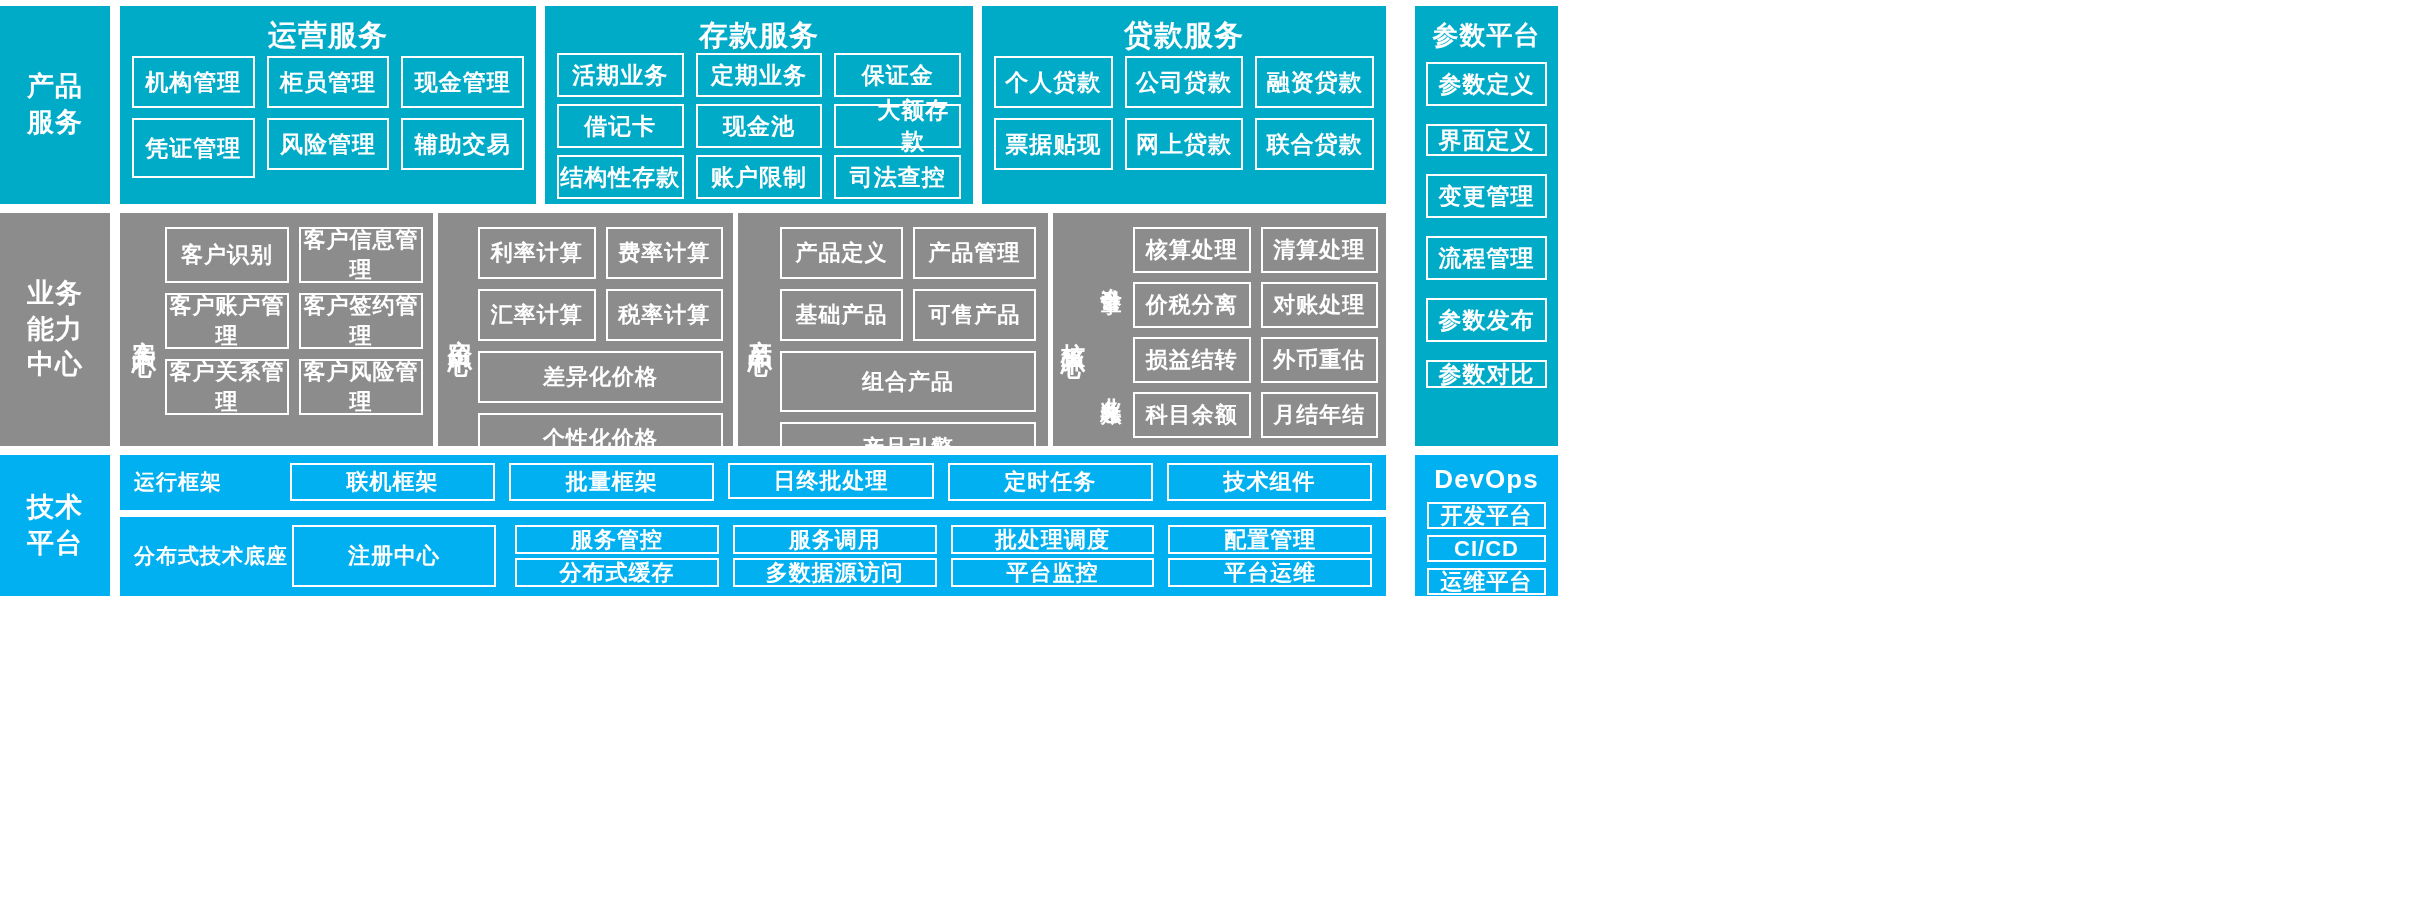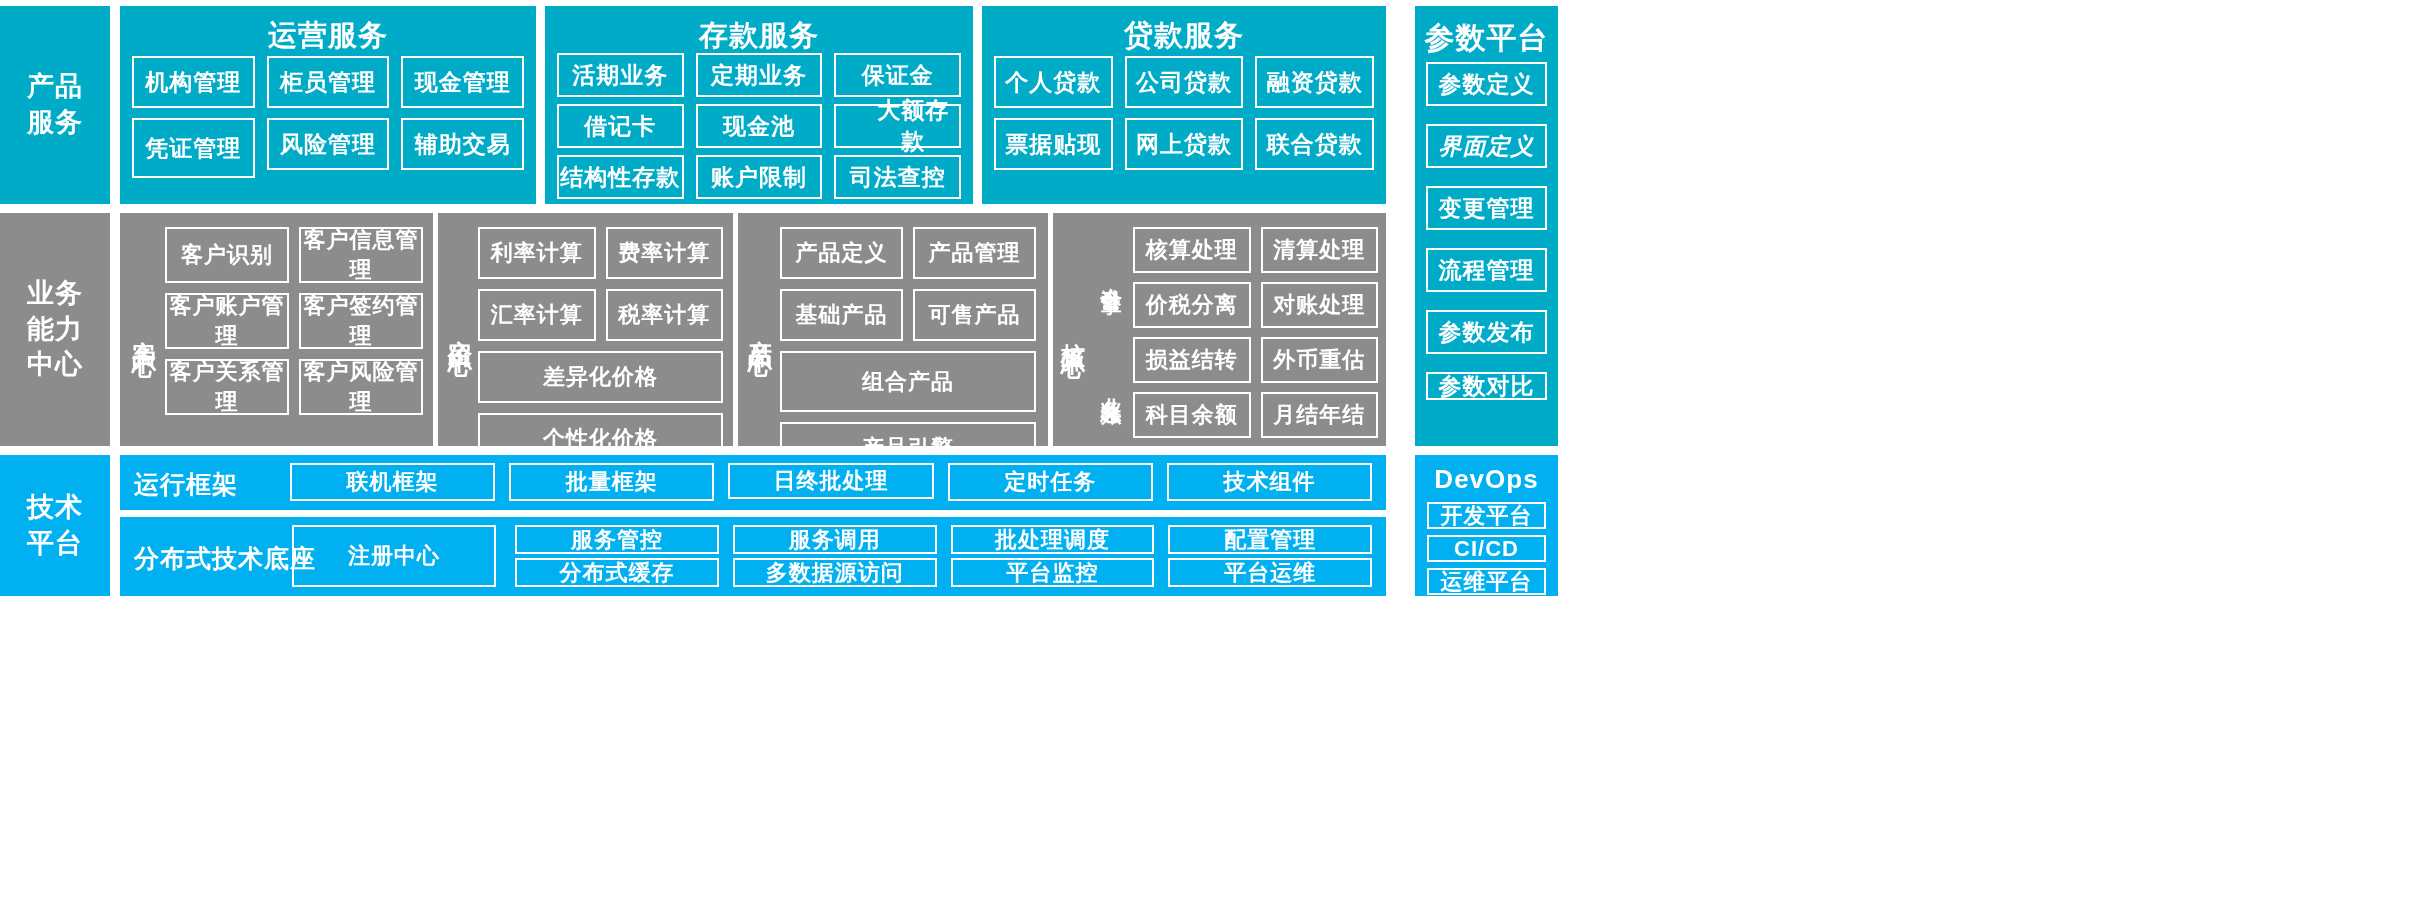--- a/index.html
+++ b/index.html
@@ -58,21 +58,21 @@
   #r2-prod   { left: 738px; top: 213px; width: 310px; height: 233px; }
   #r2-acct   { left: 1053px; top: 213px; width: 333px; height: 233px; }
 
   
   #r3-label  { left: 0;    top: 455px; width: 110px; height: 141px; }
   #r3-run    { left: 120px; top: 455px; width: 1266px; height: 55px; }
   #r3-base   { left: 120px; top: 517px; width: 1266px; height: 79px; }
   #r3-devops { left: 1415px; top: 455px; width: 143px; height: 141px; }
 
   .inner-title {
-    color: #fff; font-weight: bold; font-size: 25px;
+    color: #fff; font-weight: bold; font-size: 21px;
     letter-spacing: 1px; white-space: nowrap;
   }
 </style>
 </head>
 <body>
 
 <div id="root">
 
   <div class="abs teal layer-label" id="r1-label" style="left:0;top:6px;width:110px;height:198px;">
     <div>
@@ -114,24 +114,24 @@
       <div class="cell" style="height:52px;">个人贷款</div>
       <div class="cell" style="height:52px;">公司贷款</div>
       <div class="cell" style="height:52px;">融资贷款</div>
       <div class="cell" style="height:52px;">票据贴现</div>
       <div class="cell" style="height:52px;">网上贷款</div>
       <div class="cell" style="height:52px;">联合贷款</div>
     </div>
   </div>
 
   <div class="abs teal" id="r1-param">
-    <div class="panel-title" style="margin-top:12px;font-size:30px;">参数平台</div>
+    <div class="panel-title" style="margin-top:12px;font-size:26px;">参数平台</div>
     <div style="position:absolute;left:11px;top:56px;display:flex;flex-direction:column;gap:18px;width:121px;">
       <div class="cell" style="height:44px;">参数定义</div>
-      <div class="cell" style="height:44px;font-style:italic;">界面定义</div>
+      <div class="cell" style="height:32px;">界面定义</div>
       <div class="cell" style="height:44px;">变更管理</div>
       <div class="cell" style="height:44px;">流程管理</div>
       <div class="cell" style="height:44px;">参数发布</div>
       <div class="cell" style="height:28px;">参数对比</div>
     </div>
   </div>
 
   <div class="abs gray layer-label" id="r2-label">
     <div>
       <div>业务</div>

